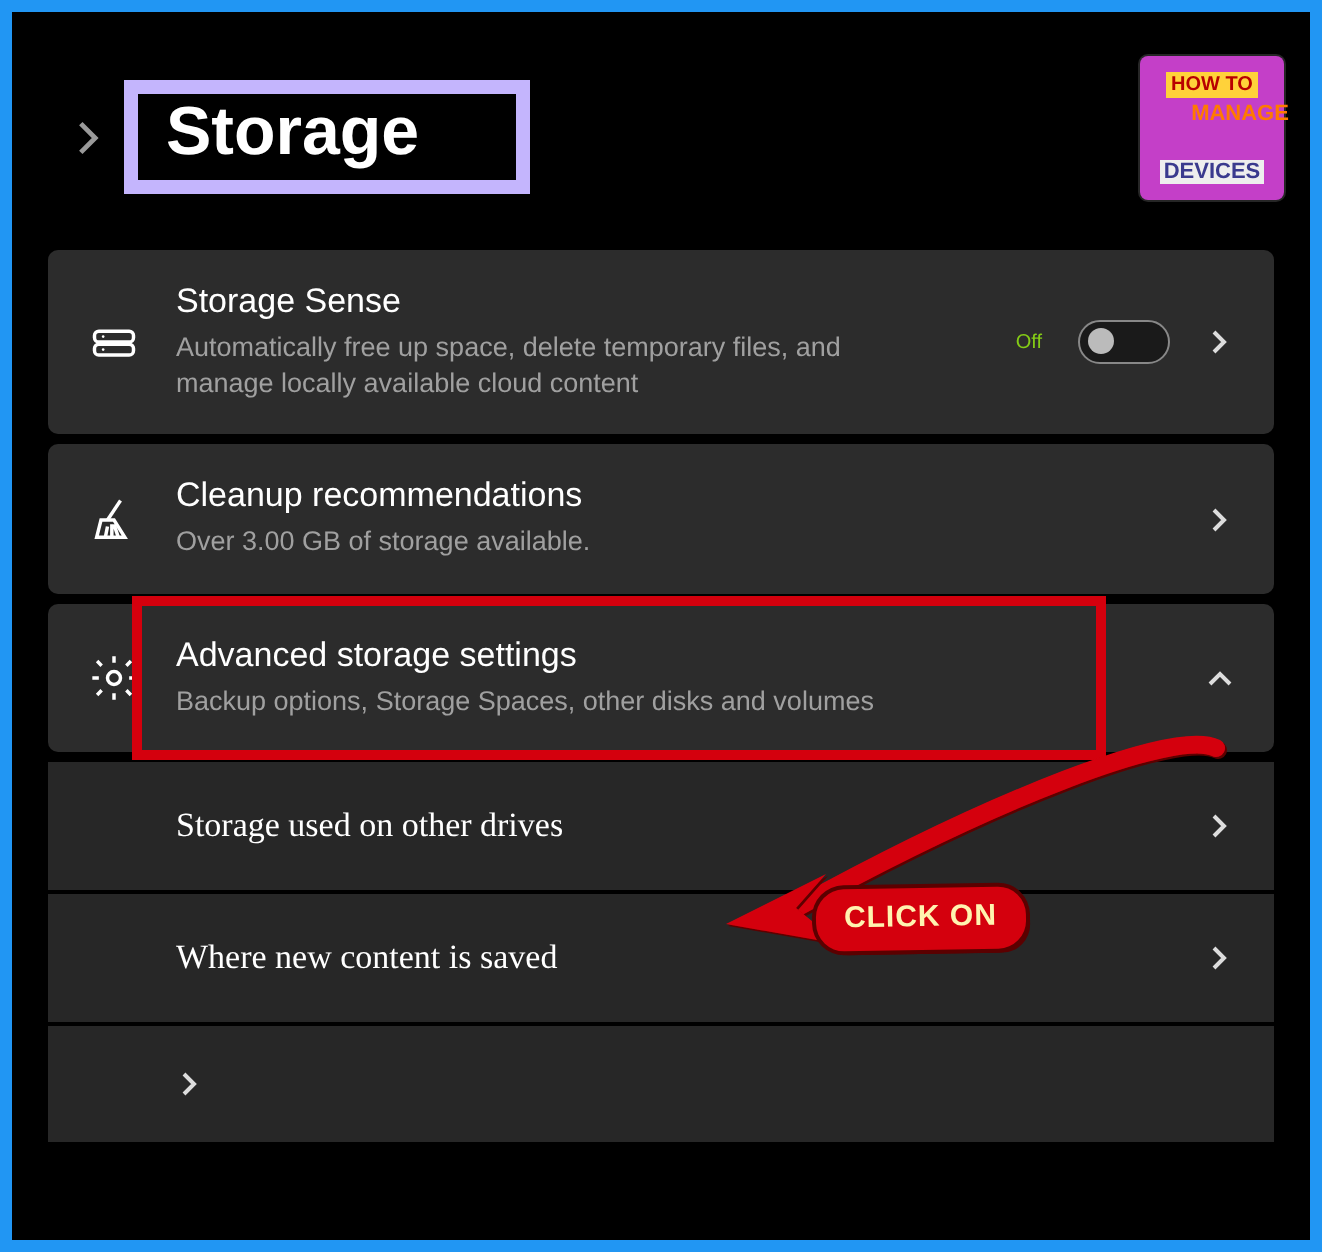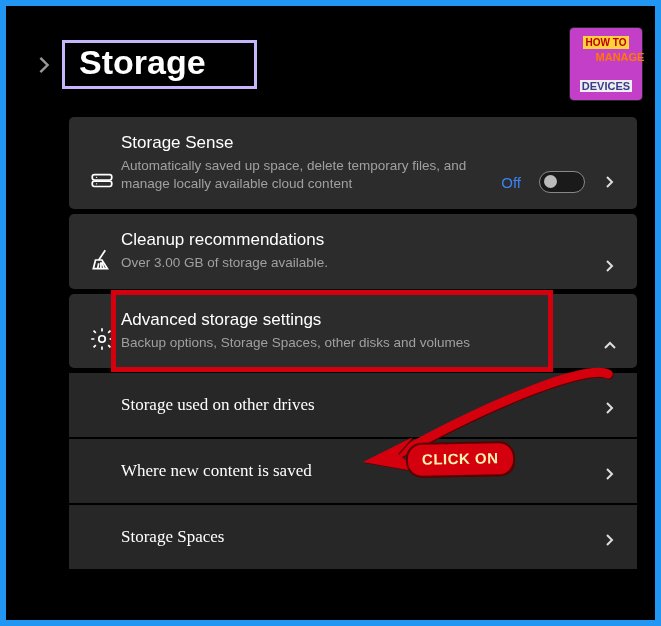--- a/index.html
+++ b/index.html
@@ -17,21 +17,21 @@
     gap: 12px;
     margin: 16px 0 28px 14px;
     position: relative;
   }
   .bc-parent {
     font-size: 30px;
     font-weight: 400;
     color: #bdbdbd;
   }
   .bc-current-wrap {
-    border: 3px solid #c4b5fd;
+    border: 7px solid #c4b5fd;
     padding: 0 48px 4px 14px;
   }
   .bc-current {
     font-size: 34px;
     font-weight: 600;
     color: #fff;
   }
   .logo-badge {
     position: absolute;
     right: -5px;
@@ -52,36 +52,35 @@
   }
   .logo-ht { background:#ffd23a; color:#b80000; padding:1px 3px; font-size:10px; font-weight:900; margin-bottom:2px;}
   .logo-m  { color:#ff7a00; font-weight:900; font-size:11px;margin-left:28px;}
   .logo-d  { color:#3a3a8e; font-weight:900; font-size:11px; background:#eee; padding:0 2px; margin-top:17px;}
 
   .card {
     background: #2c2c2c;
     border-radius: 5px;
     margin-bottom: 5px;
     display: flex;
-    align-items: flex-end;
+    align-items: center;
     padding: 16px 20px;
-    gap: 6px;
+    gap: 18px;
     cursor: pointer;
     position: relative;
-    margin-left: 45px;
   }
   .card.subitem { padding: 22px 20px; background:#272727; border-radius:0; margin-bottom:2px;font-family:Liberation Serif, serif;}
   .icon { width: 26px; height:26px; flex:0 0 26px; stroke:#fff; fill:none; stroke-width:1.6; display:flex; align-items:center; justify-content:center;}
   .icon-spacer { width:26px; flex:0 0 26px;}
   .text { flex:1; min-width:0; }
   .title { font-size: 17px; font-weight: 400; color:#fff; }
   .title.bold { font-weight:400; }
   .desc { font-size: 13.5px; color: #a0a0a0; margin-top: 4px; line-height:1.35; max-width:380px;}
   .controls { display:flex; align-items:center; gap:18px;}
-  .off-label { font-size:15px; color:#3b82f6;}
+  .off-label { font-size:10px; color:#84cc16;}
   .toggle { width:46px; height:22px; border-radius:11px; background:#1a1a1a; border:1.5px solid #888; position:relative;}
   .toggle::after{content:""; position:absolute; left:4px; top:3px; width:13px; height:13px; border-radius:50%; background:#bbb;}
   .chev { width:14px; height:14px; stroke:#ddd; stroke-width:2; fill:none; }
 
   .redbox { border:5px solid #d4000d; position:absolute; left:42px; right:84px; top:-4px; bottom:-4px; pointer-events:none;}
   .arrow-svg{position:absolute; left:332px; top:348px; width:300px; height:140px; overflow:visible;}
   .click-badge{
     position:absolute; left:402px; top:438px;
     background:#d4000d; color:#fff3b0; font-weight:900; font-size:15px;
     padding:6px 14px 8px; border-radius:14px; letter-spacing:.5px;
@@ -111,21 +110,21 @@
   <span class="icon">
     <svg viewBox="0 0 24 24">
         <rect x="3" y="7" width="18" height="5" rx="2"></rect>
         <rect x="3" y="13" width="18" height="5" rx="2"></rect>
         <circle cx="7" cy="9.5" r=".6" fill="#fff" stroke="none"></circle>
         <circle cx="7" cy="15.5" r=".6" fill="#fff" stroke="none"></circle>
       </svg>
   </span>
   <div class="text">
     <div class="title">Storage Sense</div>
-    <div class="desc">Automatically saved up space, delete temporary files, and manage locally available cloud content</div>
+    <div class="desc">Automatically free up space, delete temporary files, and manage locally available cloud content</div>
   </div>
   <div class="controls">
     <span class="off-label">Off</span>
     <div class="toggle"></div>
     <svg class="chev" viewBox="0 0 10 14">
         <path d="M2 2 L7 7 L2 12"></path>
       </svg>
   </div>
 </div>
 
@@ -186,23 +185,20 @@
     </div>
   <div class="controls">
       <svg class="chev" viewBox="0 0 10 14">
         <path d="M2 2 L7 7 L2 12"></path>
       </svg>
     </div>
 </div>
 
 <div class="card subitem">
   <span class="icon-spacer"></span>
-  <div class="text">
-      <div class="title">Storage Spaces</div>
-    </div>
   <div class="controls">
       <svg class="chev" viewBox="0 0 10 14">
         <path d="M2 2 L7 7 L2 12"></path>
       </svg>
     </div>
 </div>
 
 <svg class="arrow-svg" viewBox="0 0 300 140">
   <defs>
     <filter id="ds">

